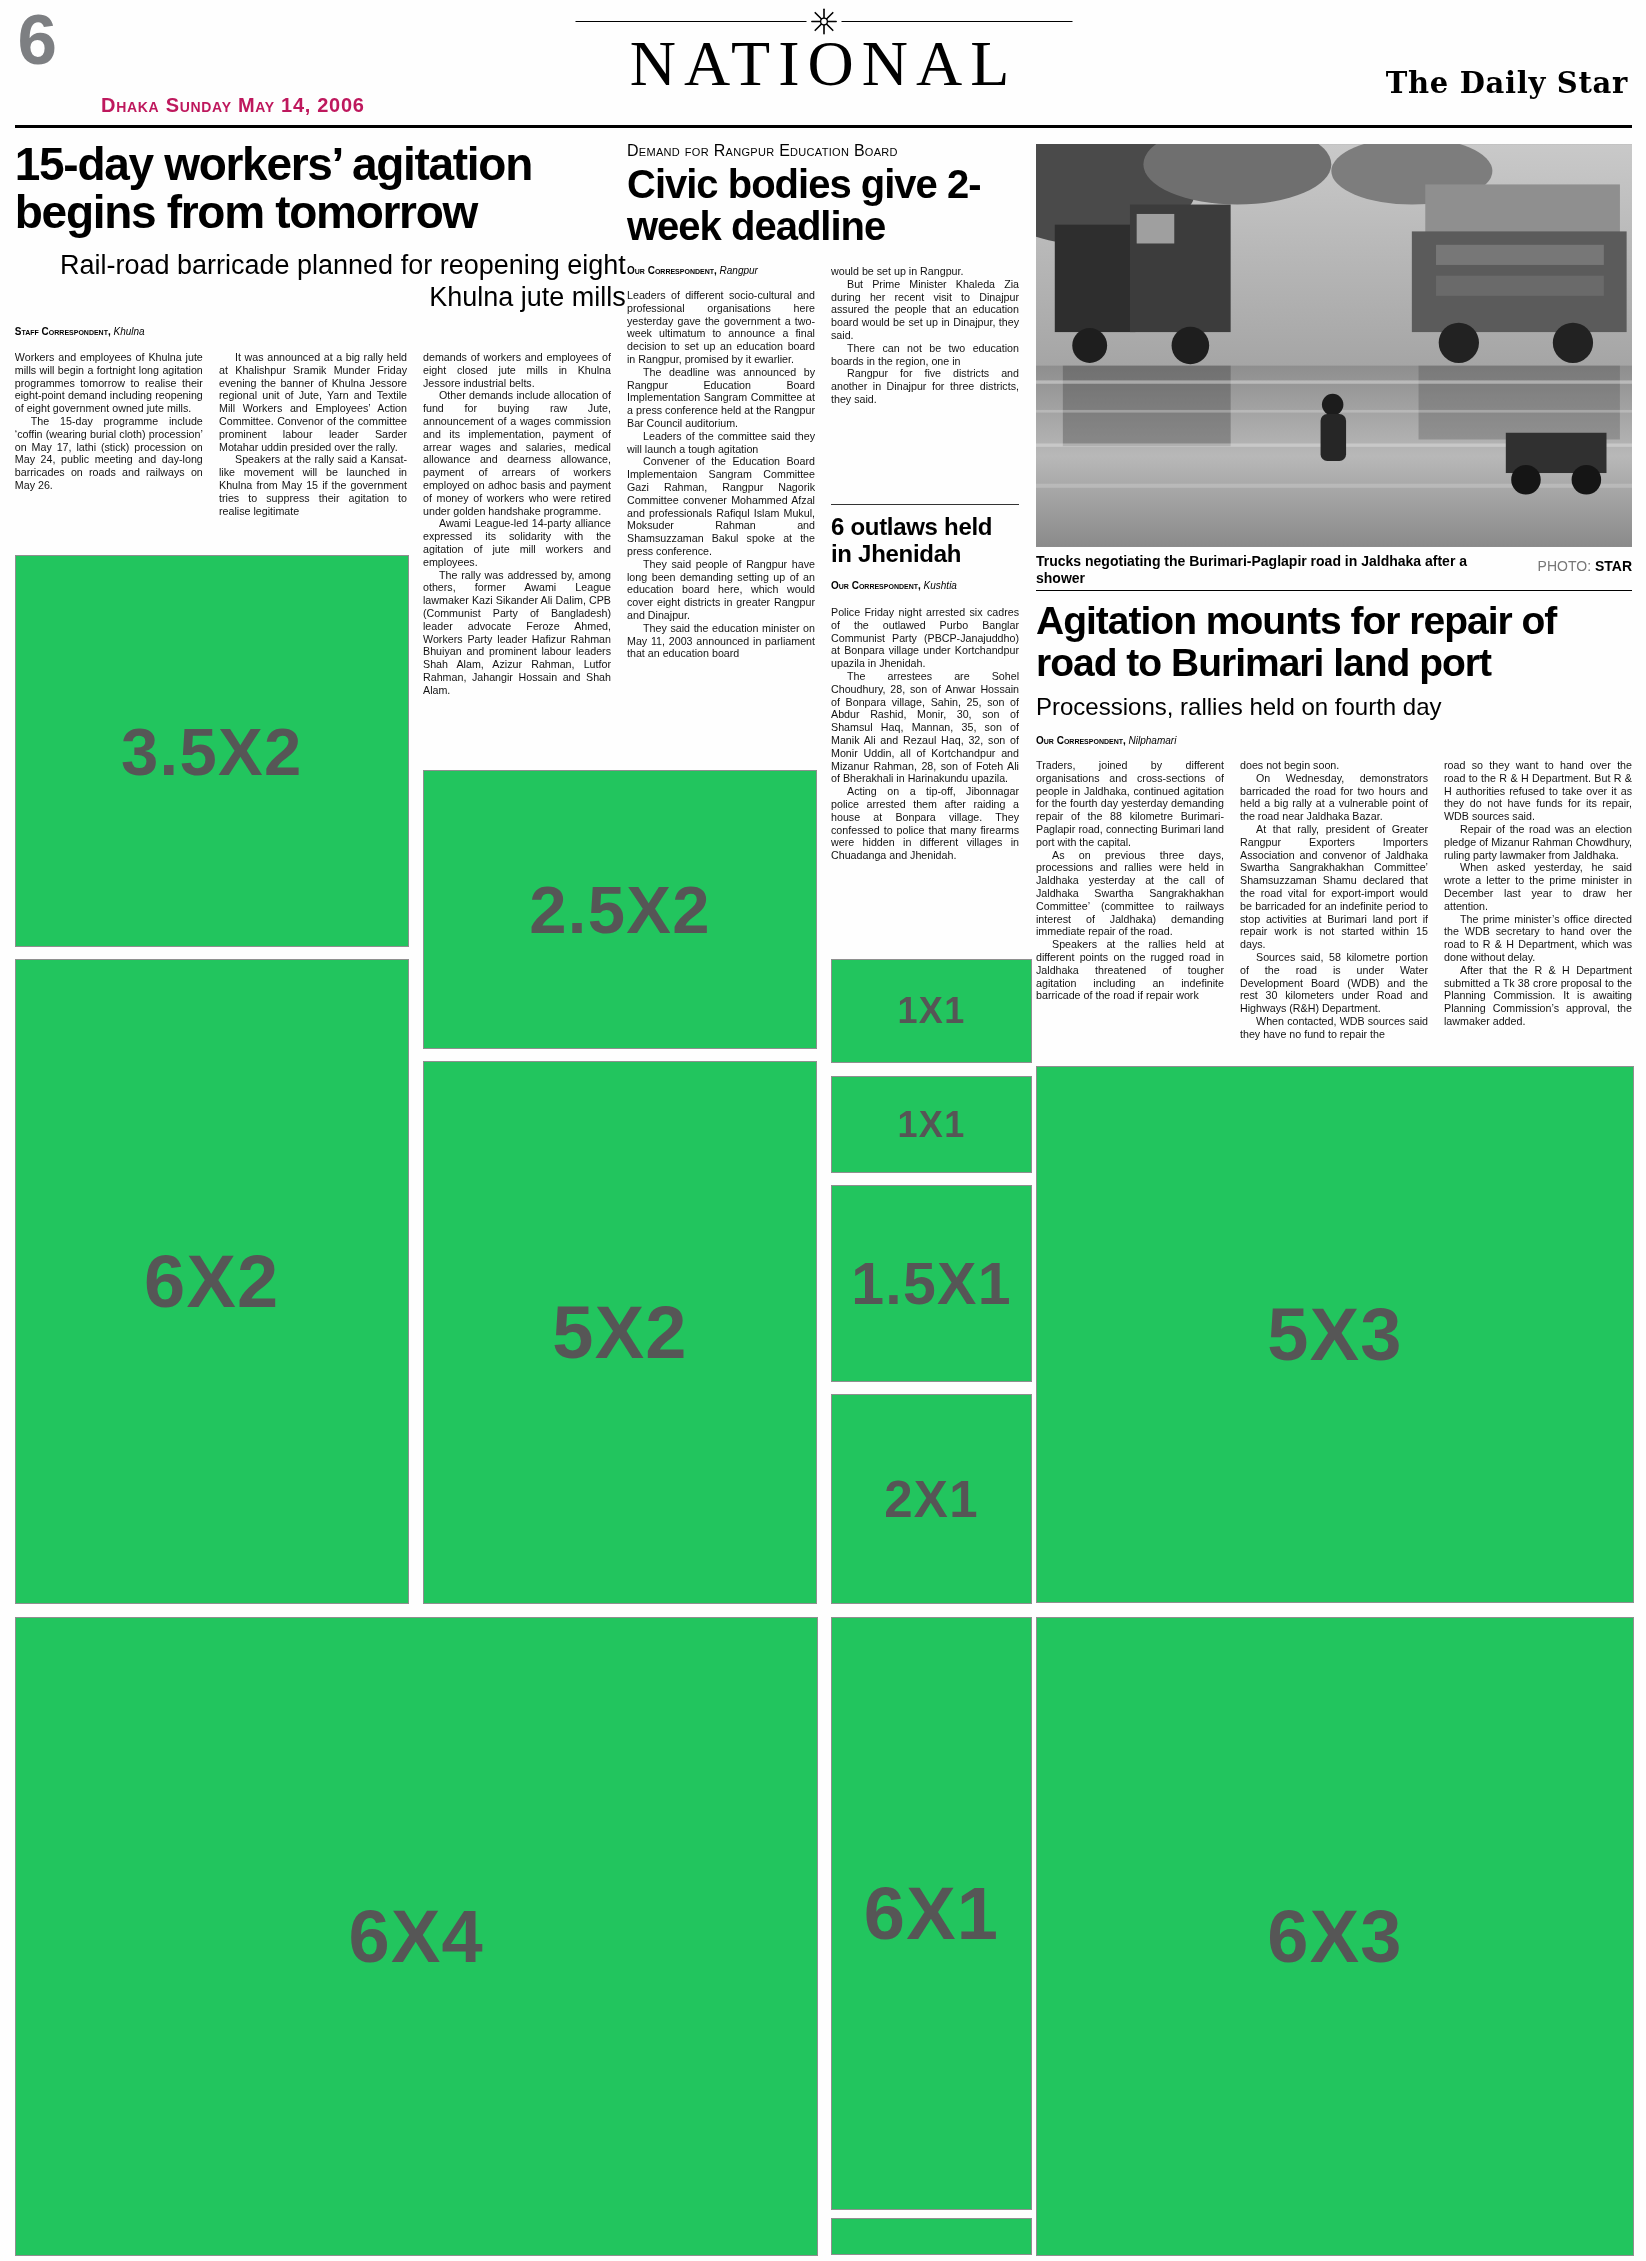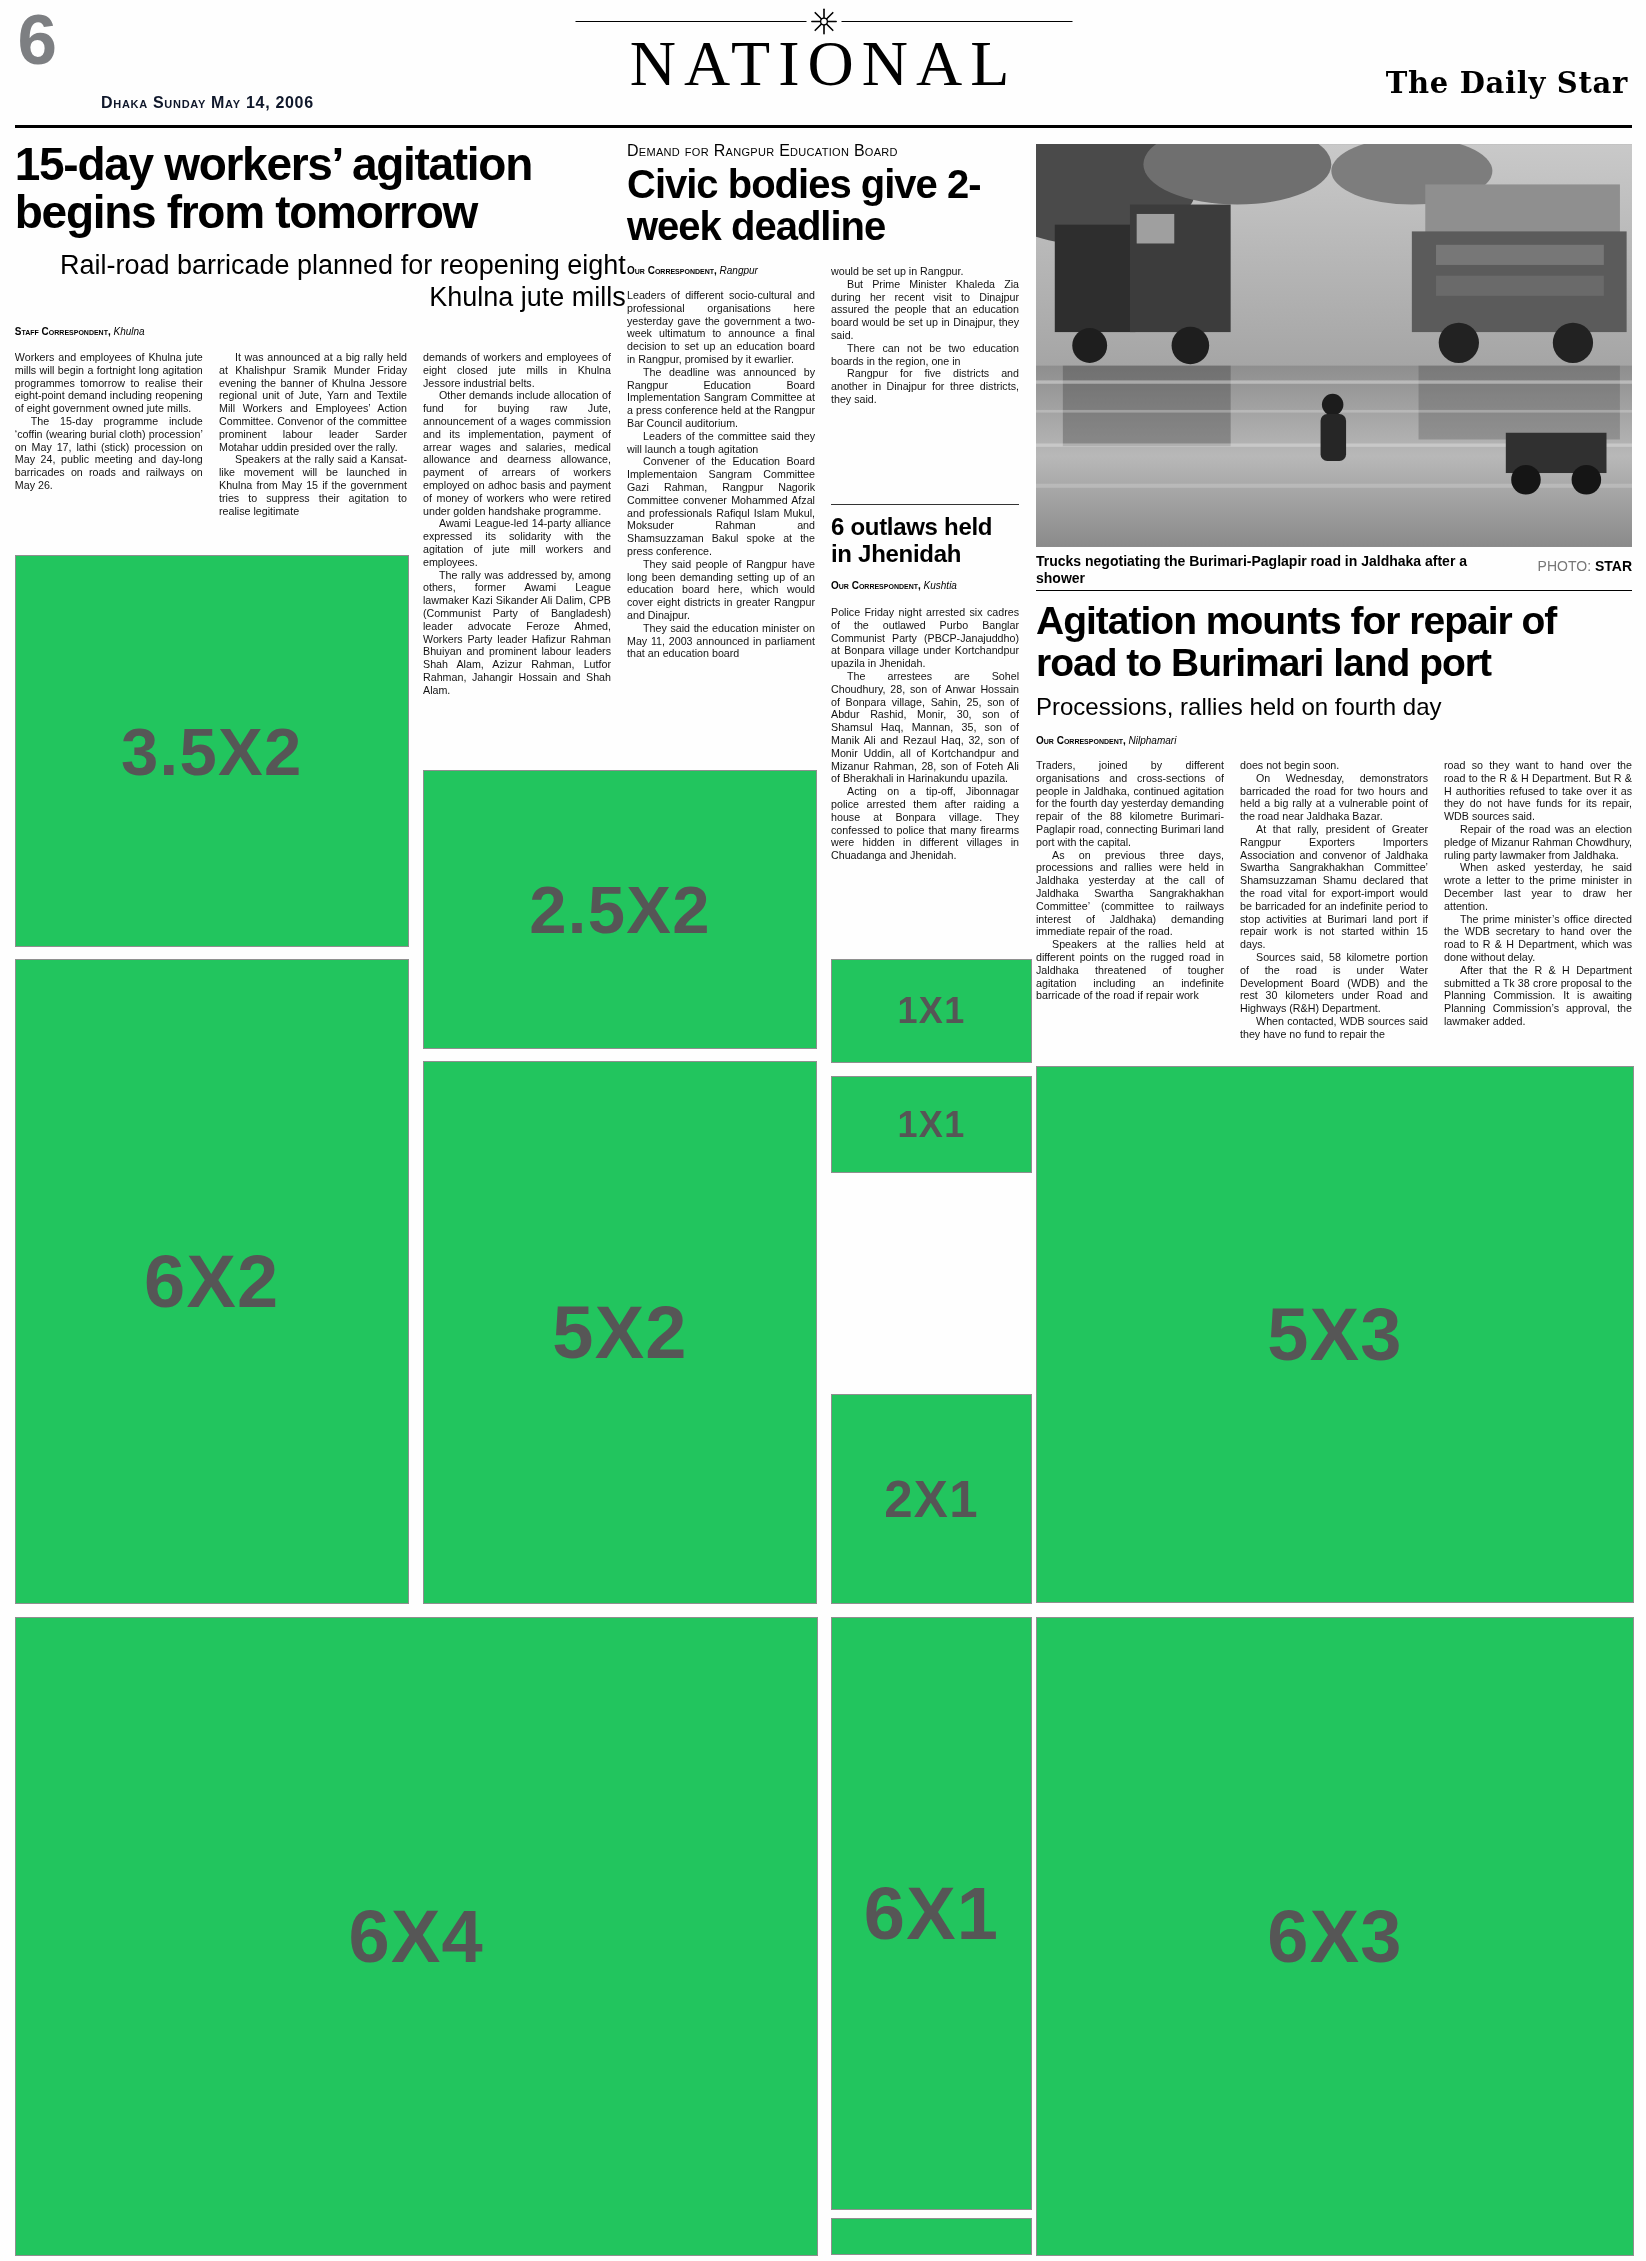--- a/index.html
+++ b/index.html
@@ -12,21 +12,21 @@
     color:#111;
     overflow:hidden;
   }
   
   .page-number{
     position:absolute;left:17.5px;top:4px;
     font-size:71px;font-weight:bold;color:#7d7f82;line-height:1;
   }
   .date-line{
     position:absolute;left:101px;top:94px;
-    font-size:16px;font-weight:bold;font-variant:small-caps;letter-spacing:0.7px;color:#0f172a;
+    font-size:20px;font-weight:bold;font-variant:small-caps;letter-spacing:0.7px;color:#be185d;
   }
   .nat-block{position:absolute;left:50%;top:8px;transform:translateX(-50%);width:497px;text-align:center;}
   .nat-rule{display:flex;align-items:center;}
   .nat-rule .rule-seg{flex:1;border-top:1.3px solid #000;}
   .nat-rule svg{margin:0 4px;}
   .nat-title{
     font-family:"Liberation Serif", serif;
     font-size:64px;line-height:1.05;letter-spacing:8px;font-weight:400;color:#000;
     margin-top:-5.4px;
   }
@@ -251,20 +251,21 @@
       <p>After that the R &amp; H Department submitted a Tk 38 crore proposal to the Planning Commission. It is awaiting Planning Commission’s approval, the lawmaker added.</p>
     </div>
 
   <div class="ad ad-lg" style="left:14.8px;top:555px;width:392px;height:390px;">3.5X2</div>
   <div class="ad ad-lg" style="left:423px;top:770px;width:392px;height:277px;">2.5X2</div>
   <div class="ad ad-xl" style="left:14.8px;top:959px;width:392px;height:643px;">6X2</div>
   <div class="ad ad-xl" style="left:423px;top:1061px;width:392px;height:541px;">5X2</div>
 
   <div class="ad ad-sm" style="left:831px;top:959px;width:199px;height:102px;">1X1</div>
   <div class="ad ad-sm" style="left:831px;top:1076px;width:199px;height:95px;">1X1</div>
+  <div class="ad ad-md2" style="left:831px;top:1185px;width:199px;height:195px;">1.5X1</div>
   <div class="ad ad-md" style="left:831px;top:1394px;width:199px;height:208px;">2X1</div>
 
   <div class="ad ad-xl" style="left:1036px;top:1066px;width:596px;height:535px;">5X3</div>
 
   <div class="ad ad-xl" style="left:14.8px;top:1617px;width:801px;height:637px;">6X4</div>
   <div class="ad ad-xl" style="left:831px;top:1617px;width:199px;height:591px;">6X1</div>
   <div class="ad" style="left:831px;top:2218px;width:199px;height:35px;"></div>
   <div class="ad ad-xl" style="left:1036px;top:1617px;width:596px;height:637px;">6X3</div>
 
 </div>

